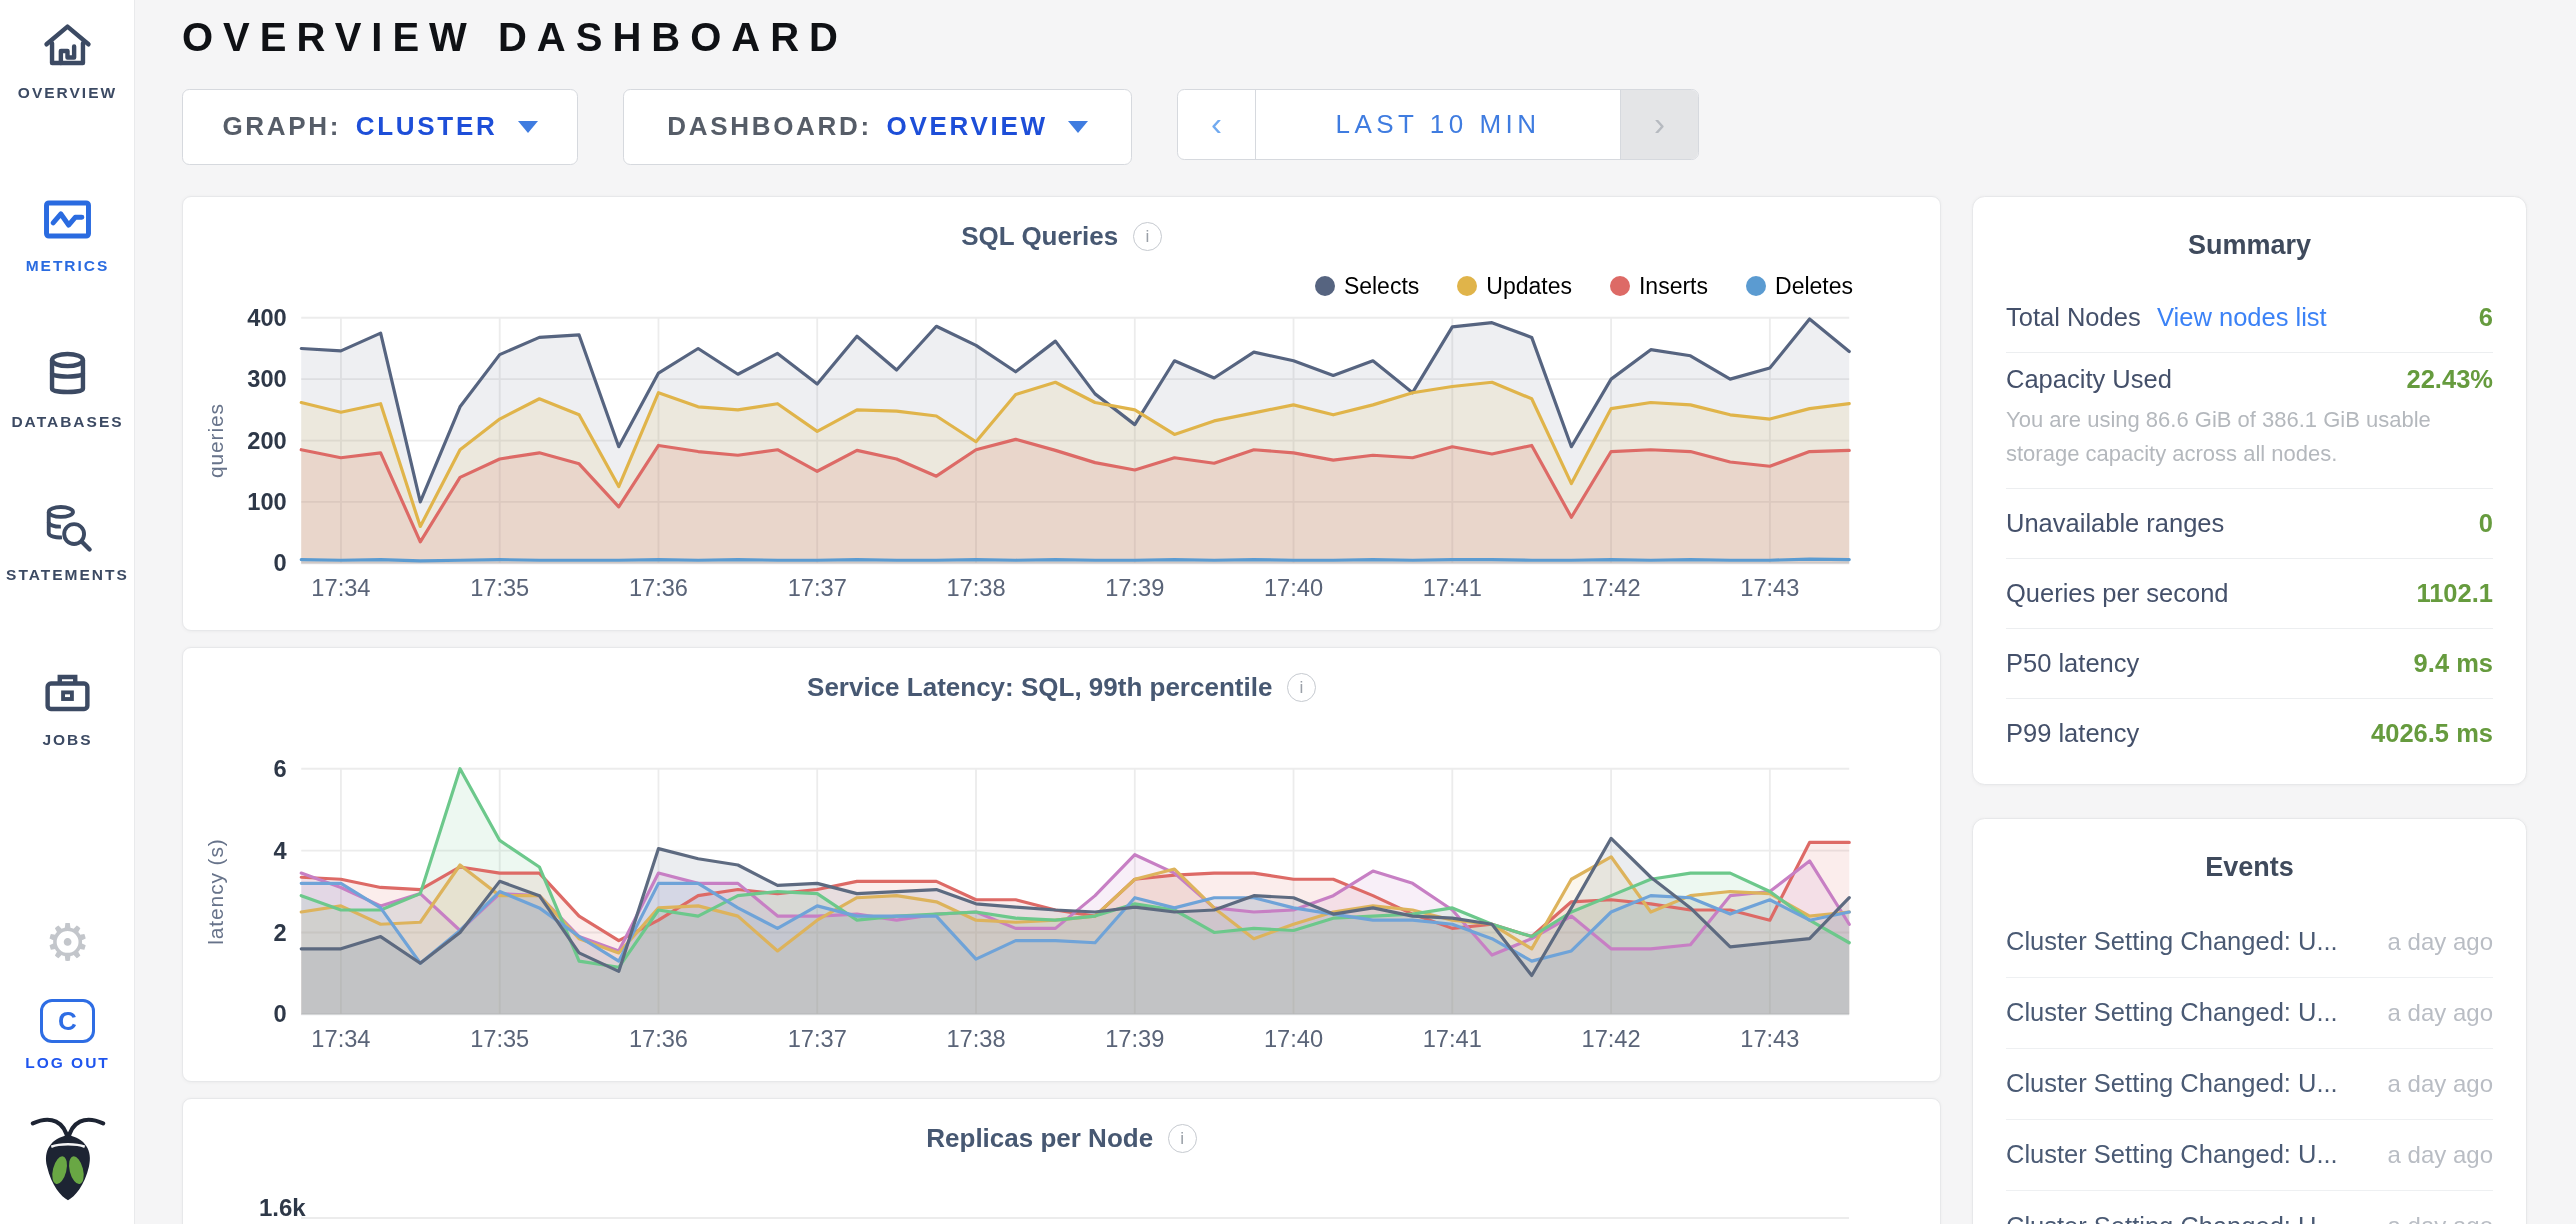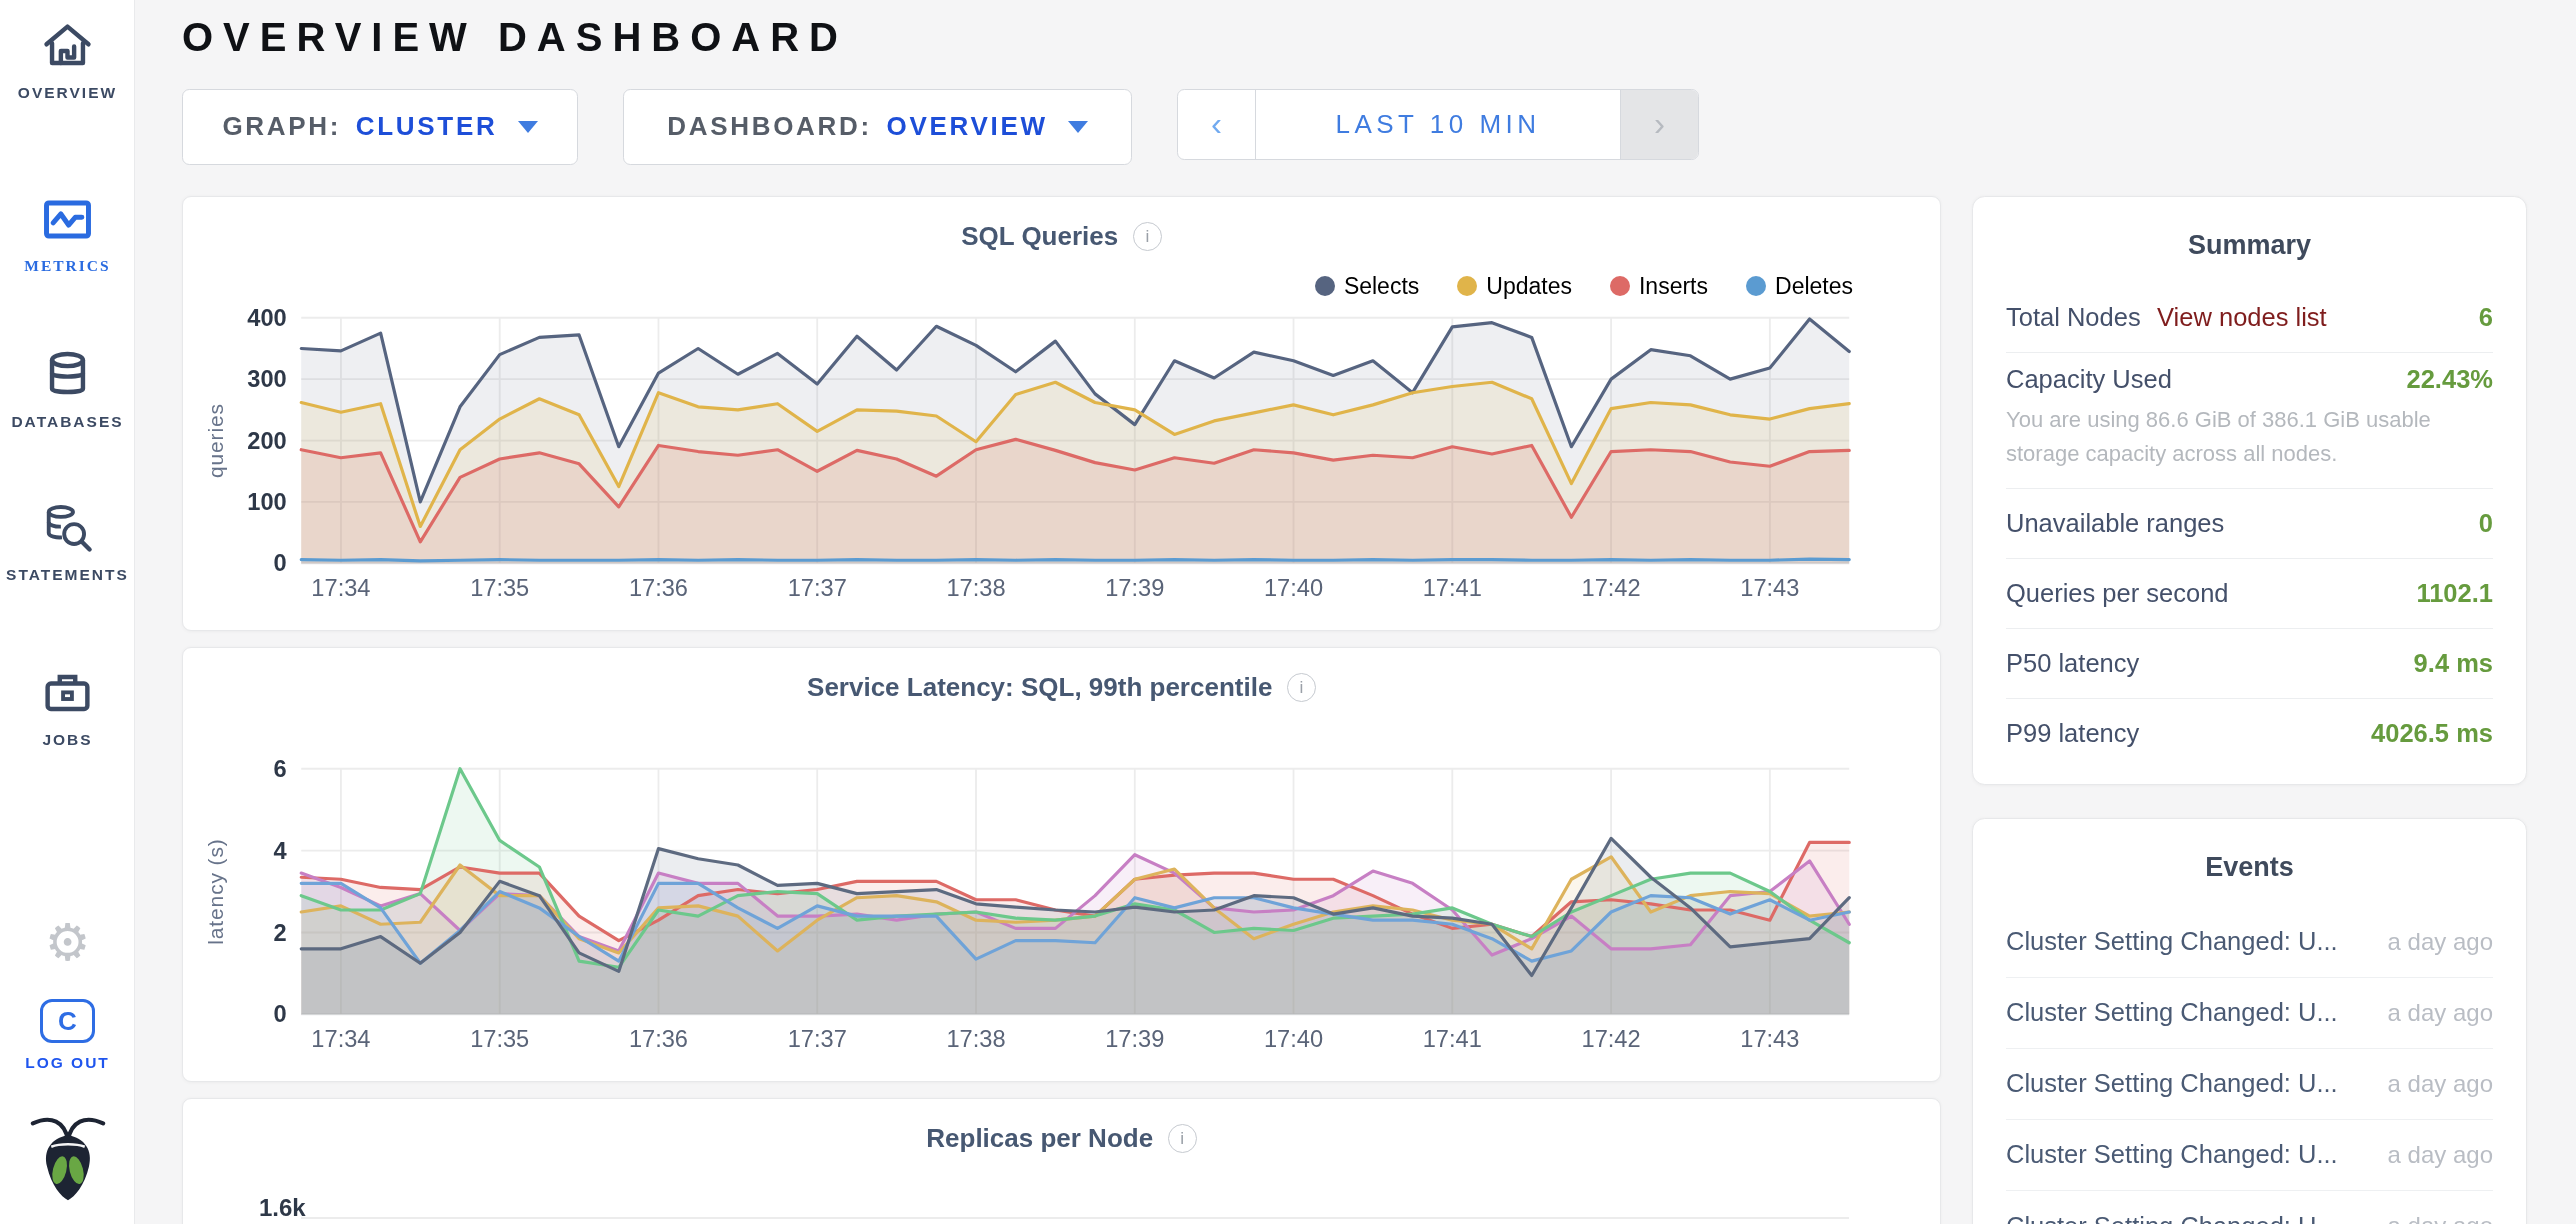--- a/index.html
+++ b/index.html
@@ -70,21 +70,21 @@
   .side-panel { width:555px; border-radius:12.7px; }
   .summary-panel { height:589px; margin-bottom:33px; }
   .side-title { text-align:center; font-size:27px; font-weight:bold; color:#3f4a5c;
     padding-top:33px; }
   .sum-rows { margin-top:22px; padding:0 33px; }
   .sum-row { display:flex; align-items:center; min-height:70px;
     border-bottom:1.8px solid #eceef0; font-size:25.5px; color:#44506a; }
   .sum-row:last-child { border-bottom:none; }
   .sum-row.capacity { display:block; padding:12.7px 0 16.4px 0; min-height:0; }
   .cap-line { display:flex; align-items:center; }
-  .sum-link { color:#7f1d1d; margin-left:16.4px; cursor:pointer; }
+  .sum-link { color:#3b82f6; margin-left:16.4px; cursor:pointer; }
   .sum-value { margin-left:auto; color:#669b3e; font-weight:bold; }
   .sum-note { font-size:22px; color:#b4b8bd; line-height:1.55; margin-top:9px; width:473px; }
 
   .events-panel { height:509px; }
   .event-rows { margin-top:24px; padding:0 33px; }
   .event-row { display:flex; align-items:center; height:71px; border-bottom:1.8px solid #eef0f2;
     font-size:25.5px; }
   .event-row:last-child { border-bottom:none; }
   .event-title { color:#4a5a74; }
   .event-time { margin-left:auto; color:#b9bdc4; font-size:24px; }
@@ -96,21 +96,21 @@
 
   <div class="nav-item" style="top:20px;">
     <svg class="nav-icon" viewBox="0 0 48 48">
       <polyline points="5,22 24,6 43,22" fill="none" stroke="currentColor" stroke-width="4" stroke-linecap="round" stroke-linejoin="round"></polyline>
       <polyline points="10,21 10,39 18,39 18,28 24,28 24,34 30,34 30,24" fill="none" stroke="currentColor" stroke-width="4" stroke-linecap="round" stroke-linejoin="round"></polyline>
       <polyline points="38,21 38,39 18,39" fill="none" stroke="currentColor" stroke-width="4" stroke-linecap="round" stroke-linejoin="round"></polyline>
     </svg>
     <span class="nav-label">OVERVIEW</span>
   </div>
 
-  <div class="nav-item active" style="top:193px;font-family:Liberation Serif, serif;">
+  <div class="nav-item active" style="top:193px;">
     <svg class="nav-icon" viewBox="0 0 48 48">
       <rect x="5" y="9" width="38" height="30" rx="2" fill="none" stroke="currentColor" stroke-width="4.5"></rect>
       <polyline points="11,27 18,19 25,29 31,22 37,22" fill="none" stroke="currentColor" stroke-width="4.5" stroke-linecap="round" stroke-linejoin="round"></polyline>
     </svg>
     <span class="nav-label">METRICS</span>
   </div>
 
   <div class="nav-item" style="top:349px;">
     <svg class="nav-icon" viewBox="0 0 48 48">
       <ellipse cx="24" cy="10" rx="14" ry="5.5" fill="none" stroke="currentColor" stroke-width="4"></ellipse>

